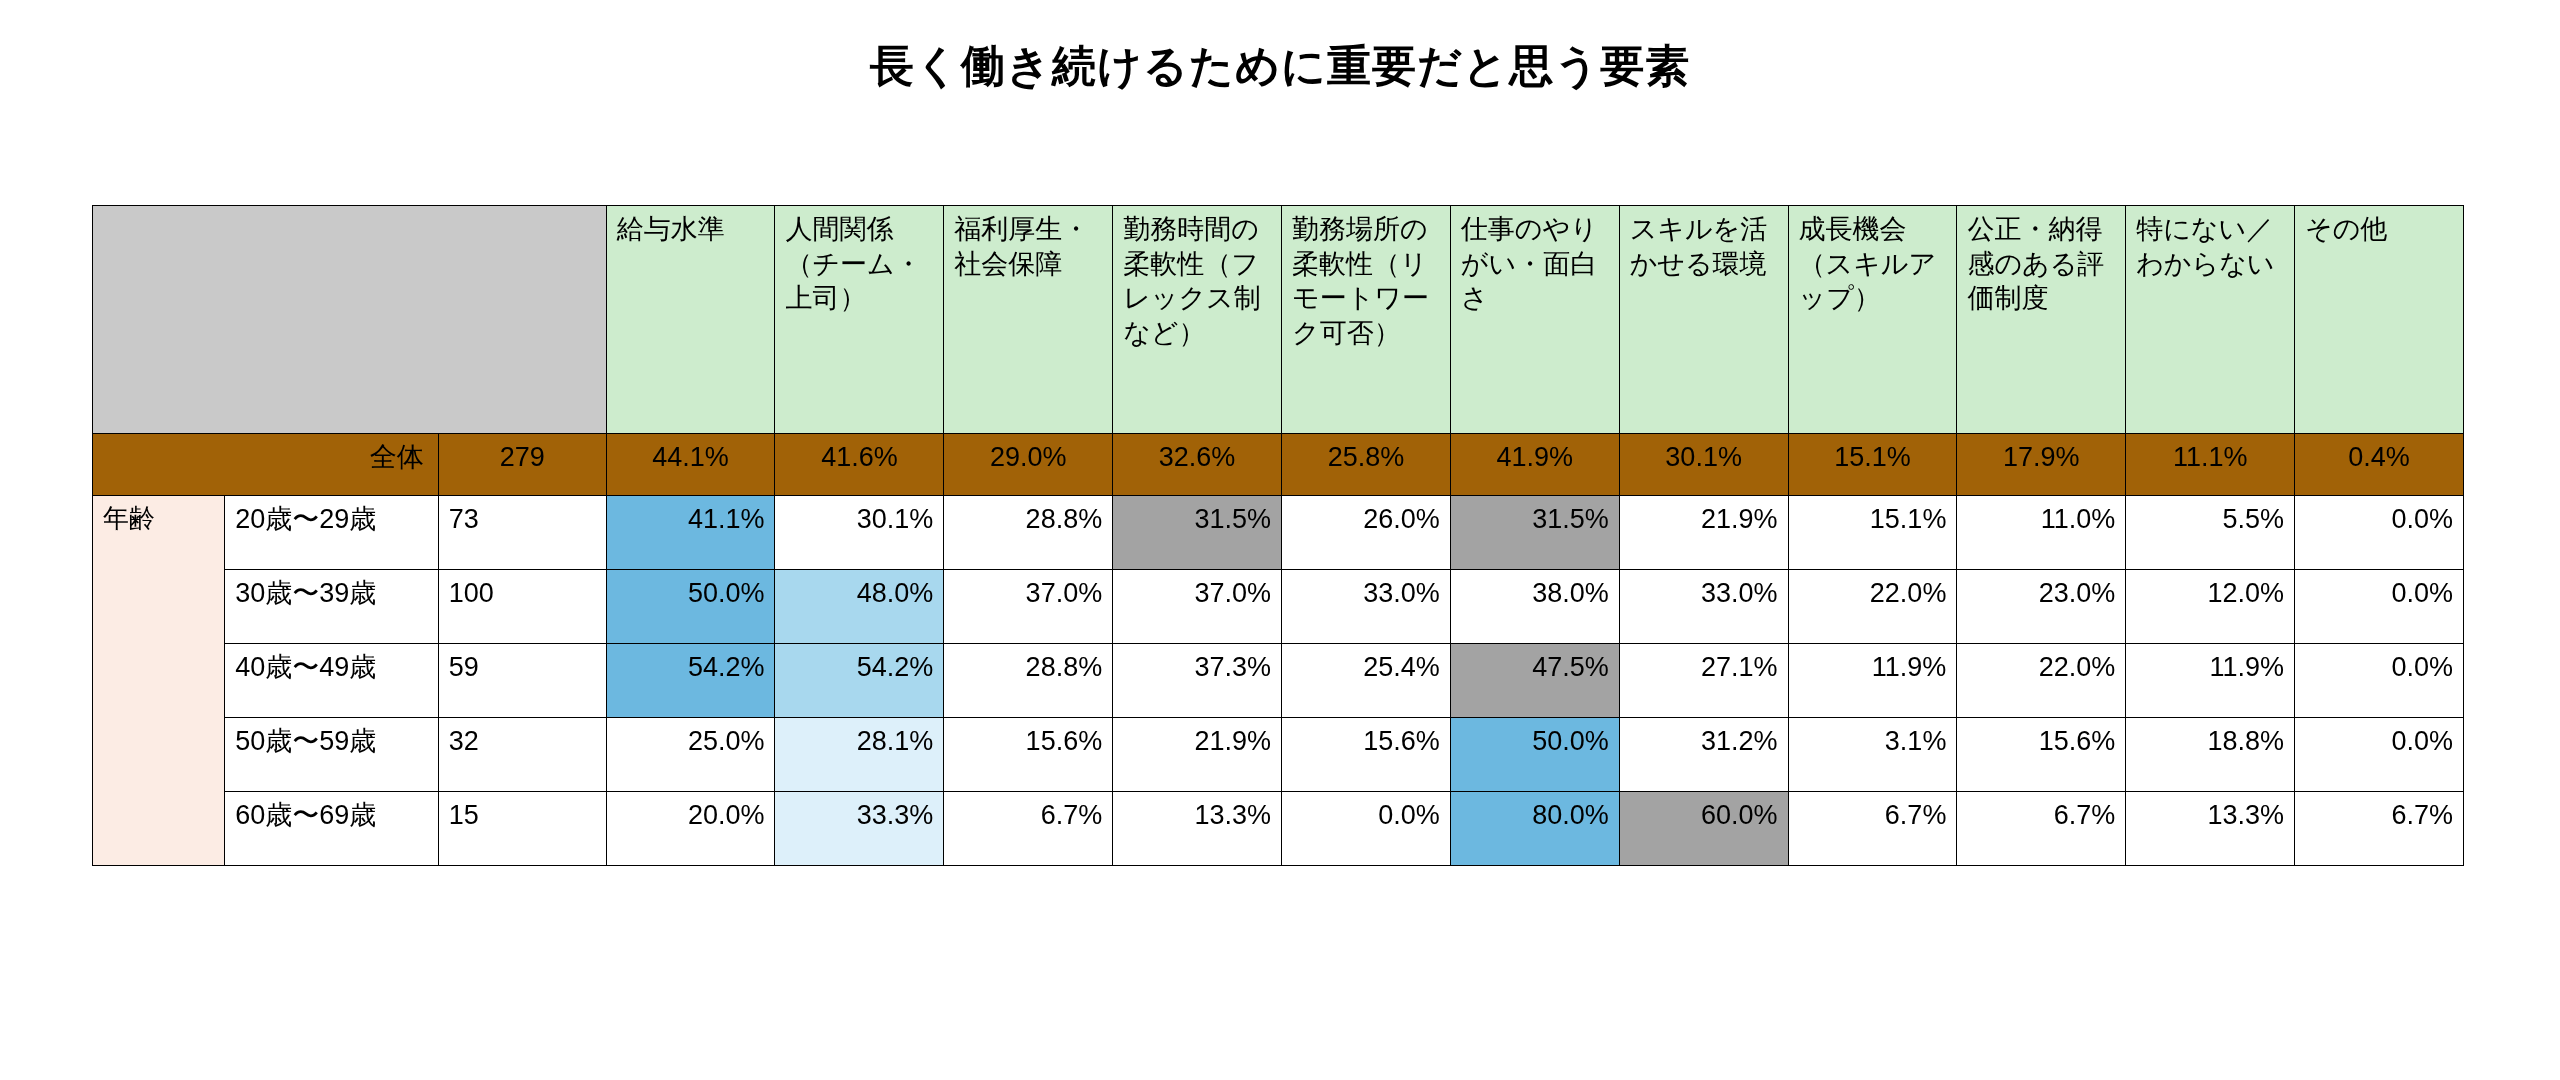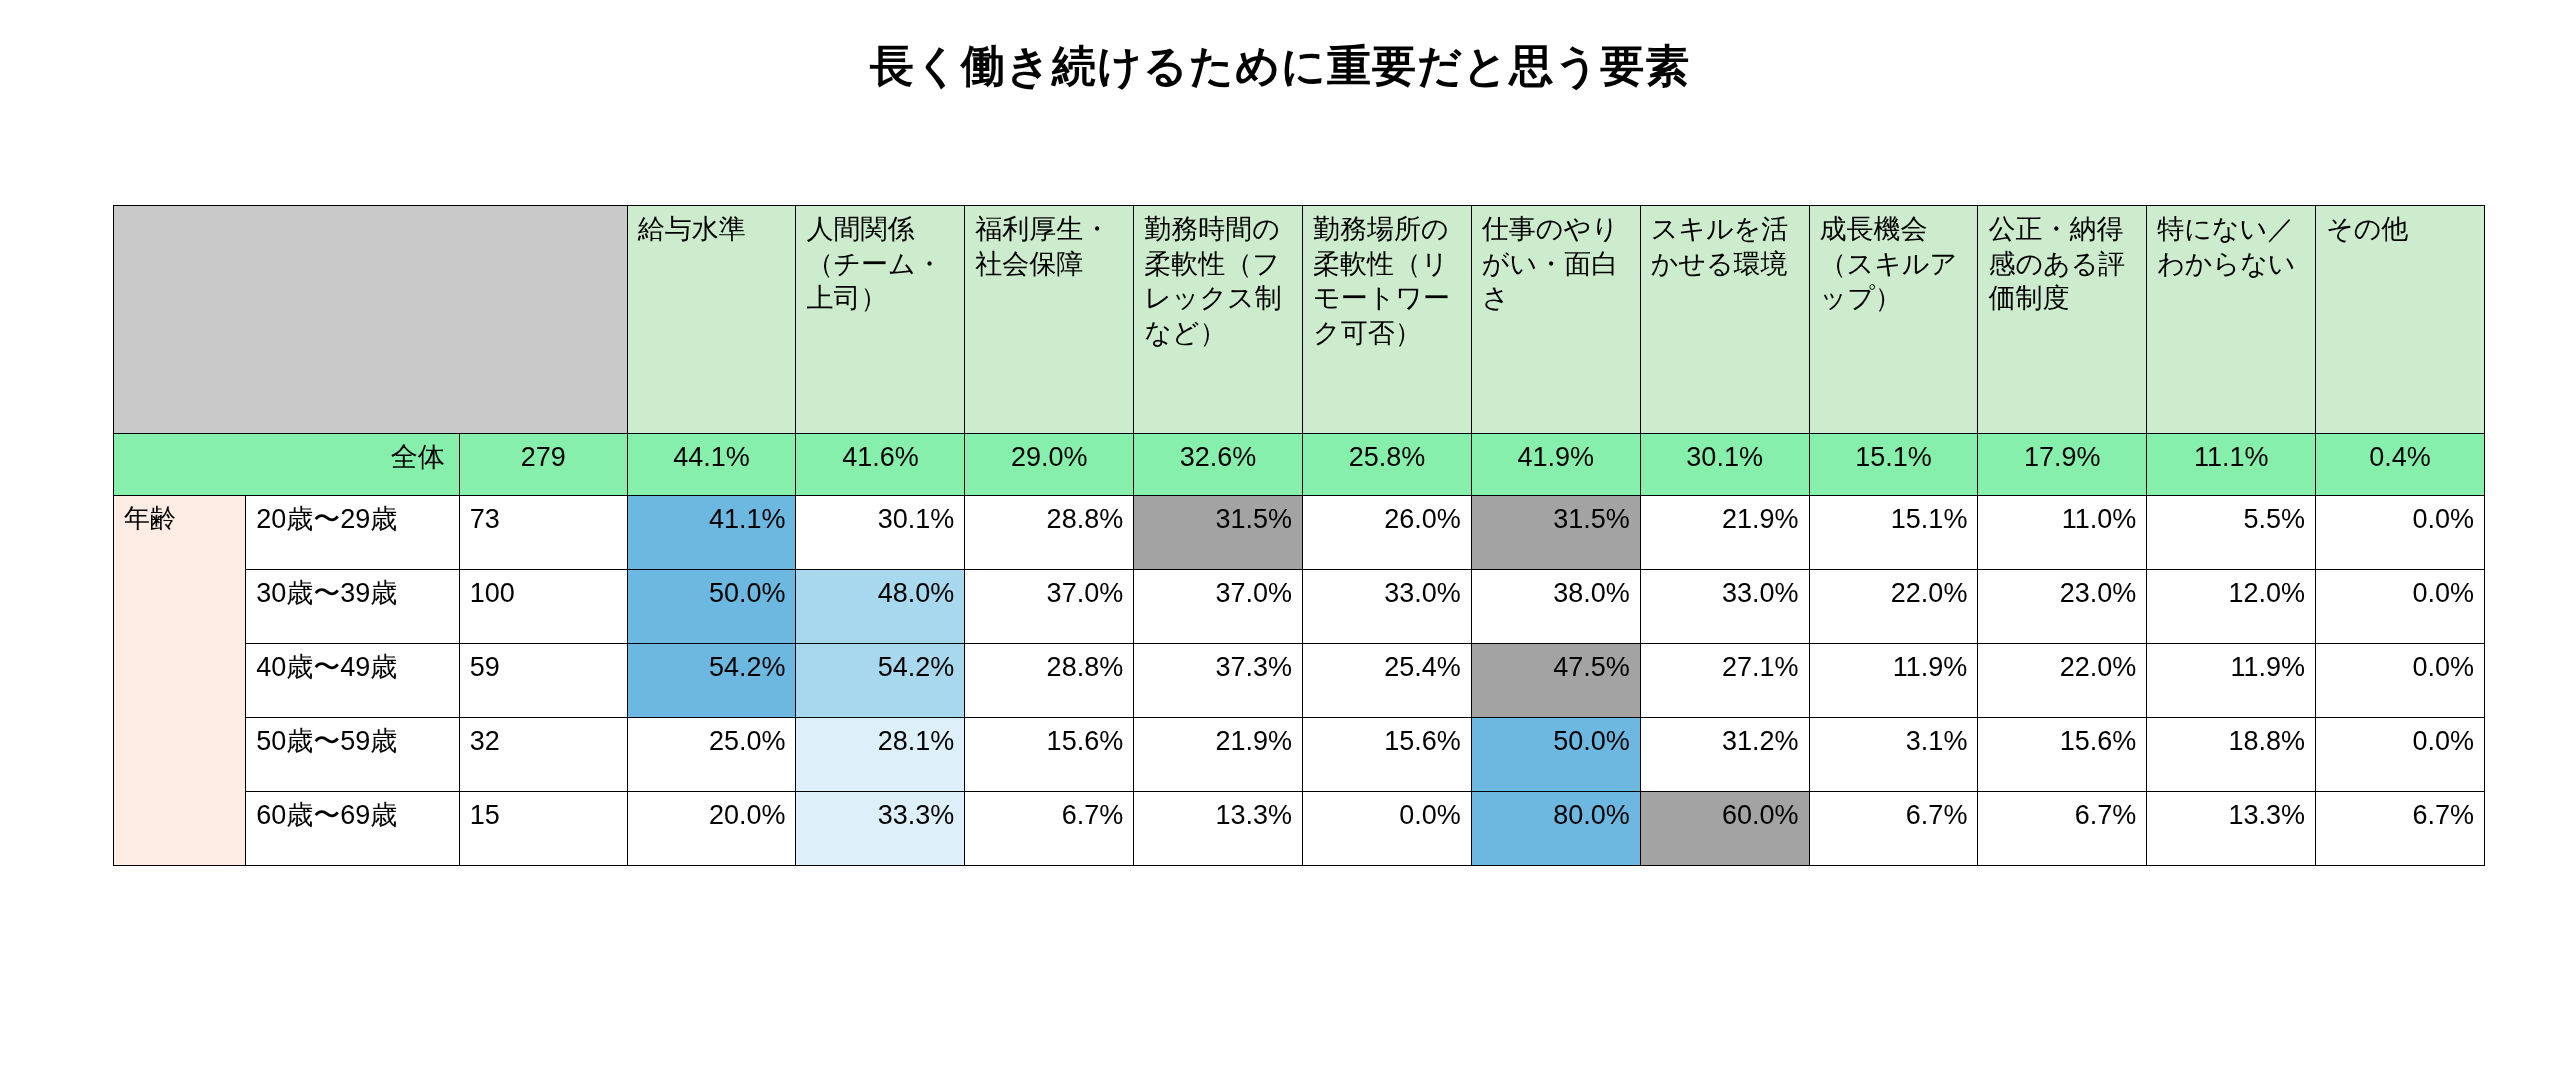--- a/index.html
+++ b/index.html
@@ -24,21 +24,21 @@
     text-align: center;
     font-size: 44px;
     font-weight: bold;
     letter-spacing: 1px;
     padding-top: 40px;
     padding-bottom: 0;
     line-height: 1.2;
   }
   .table-wrap {
     position: absolute;
-    left: 113px;
+    left: 92px;
     top: 205px;
     width: 2372px;
   }
   table.data {
     border-collapse: collapse;
     table-layout: fixed;
     width: 2372px;
     font-size: 27px;
   }
   table.data td, table.data th {
@@ -60,21 +60,21 @@
     border: 1px solid #000000;
   }
   .hdr-cat {
     background: #cdeccd;
     font-size: 27px;
     text-align: left;
     vertical-align: top;
     height: 228px;
   }
   .row-total td {
-    background: #86efac;
+    background: #a16207;
     height: 62px;
   }
   .row-total .lbl {
     text-align: right;
     padding-right: 14px;
   }
   .num {
     text-align: center;
     vertical-align: middle;
   }

